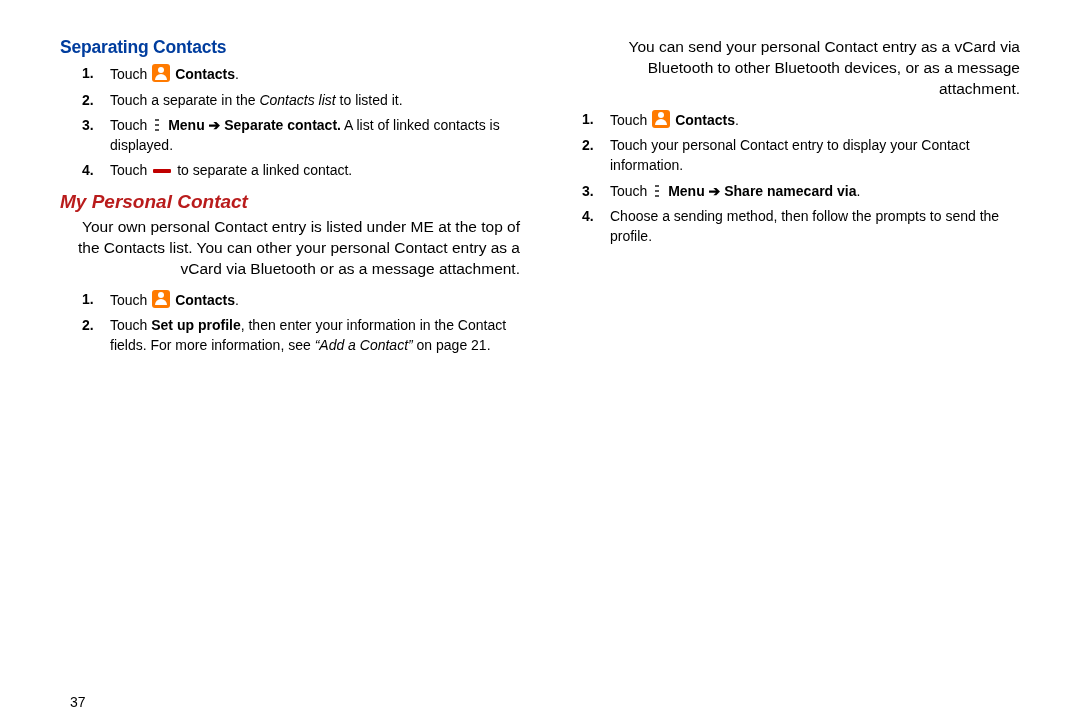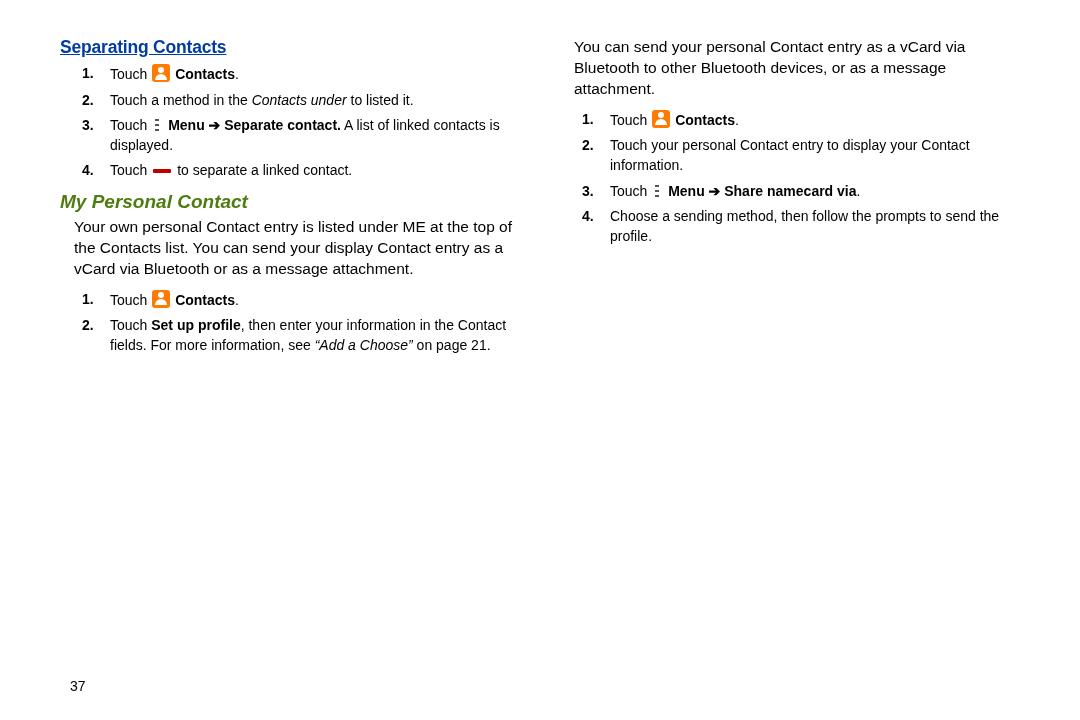--- a/index.html
+++ b/index.html
@@ -20,33 +20,33 @@
   .col {
     flex: 1;
     min-width: 0;
   }
   .h-blue-bold {
     color: #003d9e;
     font-weight: 900;
     font-size: 17.5px;
     letter-spacing: -0.2px;
     margin: 2px 0 6px 0;
-    text-decoration: underline;
   }
   .h-blue-italic {
-    color: #4d7c0f;
+    color: #b91c1c;
     font-style: italic;
     font-weight: 900;
     font-size: 19px;
     margin: 10px 0 4px 0;
   }
   .intro {
     font-size: 15.5px;
     line-height: 1.35;
     margin: 2px 0 10px 14px;
+    text-align: right;
   }
   ol.steps {
     list-style: none;
     padding: 0;
     margin: 0;
     counter-reset: step;
   }
   ol.steps > li {
     counter-increment: step;
     position: relative;
@@ -121,59 +121,59 @@
     vertical-align: 2px;
     margin: 0 2px;
     border-radius: 1px;
   }
   .arrow {
     font-weight: 700;
   }
   .page-number {
     position: absolute;
     left: 70px;
-    top: 678px;
+    top: 694px;
     font-size: 14px;
   }
 </style>
 </head>
 <body>
 
 <div class="page">
 
   <div class="col">
 
     <div class="h-blue-bold">Separating Contacts</div>
     <ol class="steps">
       <li>
         <span>Touch </span><span class="contacts-icon"></span>
         <span class="b">Contacts</span><span>.</span>
       </li>
       <li>
-        <span>Touch a method in the </span><span class="i">Contacts under </span><span>to listed it.</span>
+        <span>Touch a separate in the </span><span class="i">Contacts list </span><span>to listed it.</span>
       </li>
       <li>
         <span>Touch </span><span class="menu-icon"><span></span></span>
         <span class="b">Menu </span><span class="b arrow">➔ </span><span class="b">Separate contact.</span><span> A list of linked contacts is displayed.</span>
       </li>
       <li>
         <span>Touch </span><span class="minus-icon"></span><span> to separate a linked contact.</span>
       </li>
     </ol>
 
     <div class="h-blue-italic">My Personal Contact</div>
-    <div class="intro">Your own personal Contact entry is listed under ME at the top of the Contacts list. You can send your display Contact entry as a vCard via Bluetooth or as a message attachment.</div>
+    <div class="intro">Your own personal Contact entry is listed under ME at the top of the Contacts list. You can other your personal Contact entry as a vCard via Bluetooth or as a message attachment.</div>
 
     <ol class="steps">
       <li>
         <span>Touch </span><span class="contacts-icon"></span>
         <span class="b">Contacts</span><span>.</span>
       </li>
       <li>
-        <span>Touch </span><span class="b">Set up profile</span><span>, then enter your information in the Contact fields. For more information, see </span><span class="iq">“Add a Choose” </span><span>on page 21.</span>
+        <span>Touch </span><span class="b">Set up profile</span><span>, then enter your information in the Contact fields. For more information, see </span><span class="iq">“Add a Contact” </span><span>on page 21.</span>
       </li>
     </ol>
 
   </div>
 
   <div class="col">
 
     <div class="intro" style="margin-left:14px;">You can send your personal Contact entry as a vCard via Bluetooth to other Bluetooth devices, or as a message attachment.</div>
 
     <ol class="steps">

